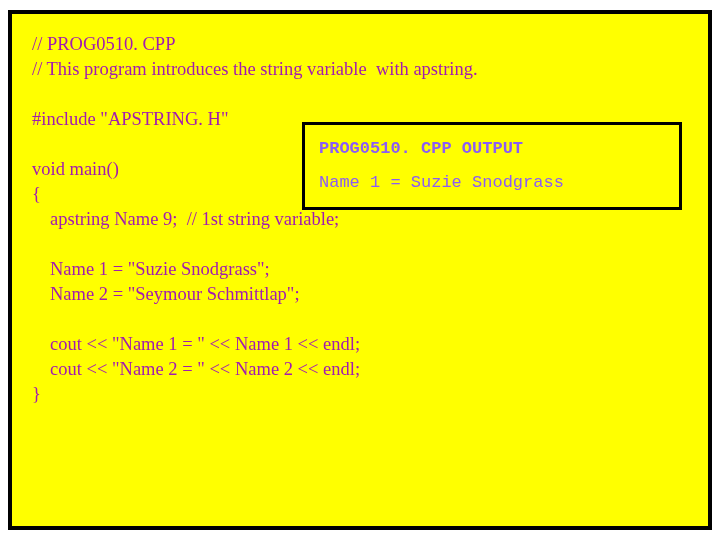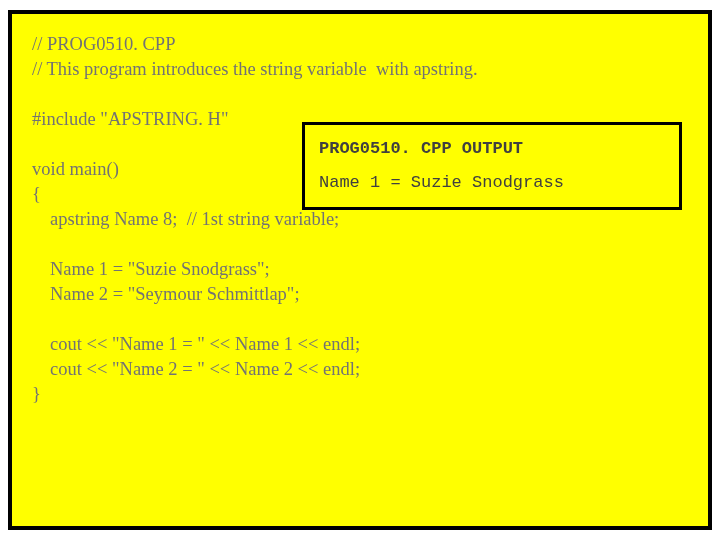--- a/index.html
+++ b/index.html
@@ -14,38 +14,38 @@
       height: 520px;
       border: 4px solid #000000;
       background: #ffff00;
       padding: 18px 20px;
       position: relative;
     }
     .code-area {
       font-family: 'Times New Roman', Times, serif;
       font-size: 18.5px;
       line-height: 1.35;
-      color: #737373;
+      color: #a21caf;
     }
     .code-line {
       white-space: pre;
     }
     .indent1 { padding-left: 18px; }
     .output-box {
       position: absolute;
       top: 108px;
       left: 290px;
       width: 380px;
       border: 3px solid #000000;
       background: #ffff00;
       padding: 12px 14px;
       font-family: 'Courier New', Courier, monospace;
       font-size: 17px;
       line-height: 1.4;
-      color: #404040;
+      color: #8b5cf6;
     }
     .output-title {
       font-weight: bold;
       margin-bottom: 10px;
       white-space: pre;
     }
     .output-line {
       white-space: pre;
     }
     .blank { height: 25px; }
@@ -56,21 +56,21 @@
 <div class="outer-frame">
 
   <div class="code-area">
     <div class="code-line">// PROG0510. CPP</div>
     <div class="code-line">// This program introduces the string variable  with apstring.</div>
     <div class="blank"></div>
     <div class="code-line">#include "APSTRING. H"</div>
     <div class="blank"></div>
     <div class="code-line">void main()</div>
     <div class="code-line">{</div>
-    <div class="code-line indent1">apstring Name 8;  // 1st string variable;</div>
+    <div class="code-line indent1">apstring Name 9;  // 1st string variable;</div>
     <div class="blank"></div>
     <div class="code-line indent1">Name 1 = "Suzie Snodgrass";</div>
     <div class="code-line indent1">Name 2 = "Seymour Schmittlap";</div>
     <div class="blank"></div>
     <div class="code-line indent1">cout &lt;&lt; "Name 1 = " &lt;&lt; Name 1 &lt;&lt; endl;</div>
     <div class="code-line indent1">cout &lt;&lt; "Name 2 = " &lt;&lt; Name 2 &lt;&lt; endl;</div>
     <div class="code-line">}</div>
   </div>
 
   <div class="output-box">

